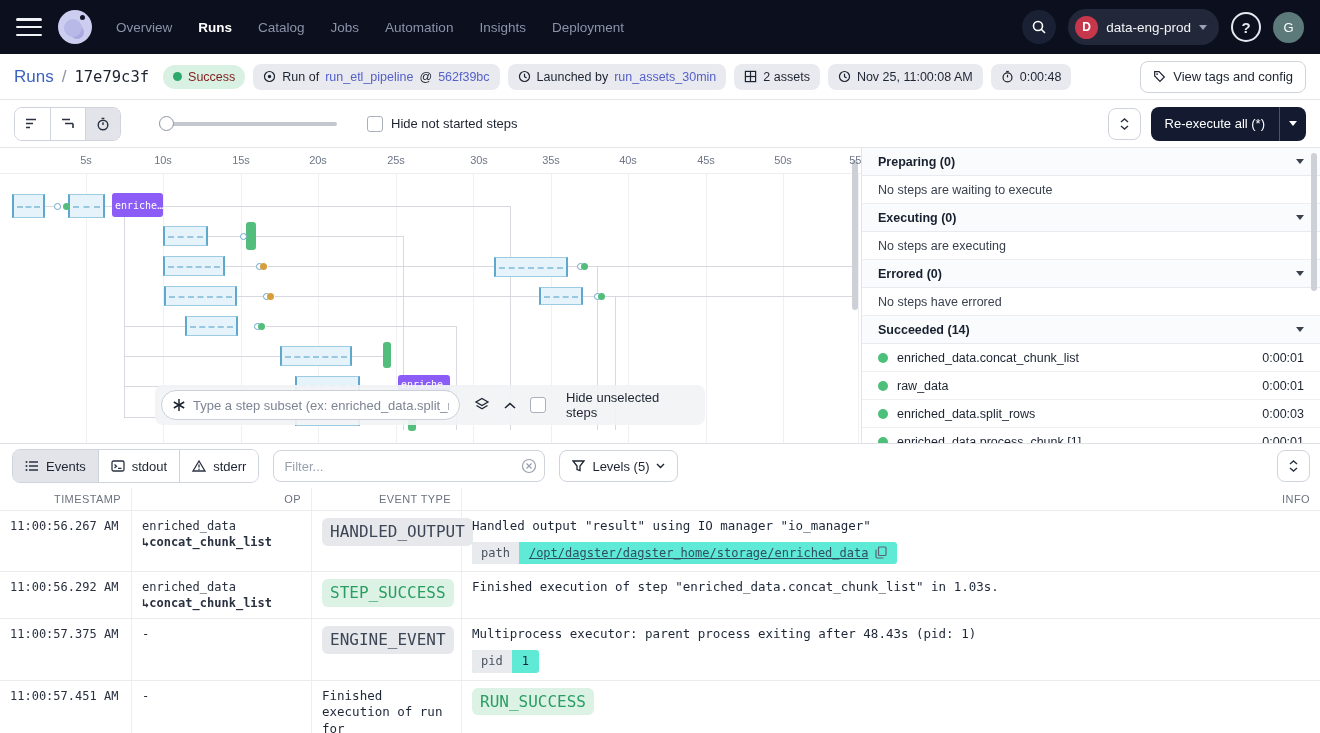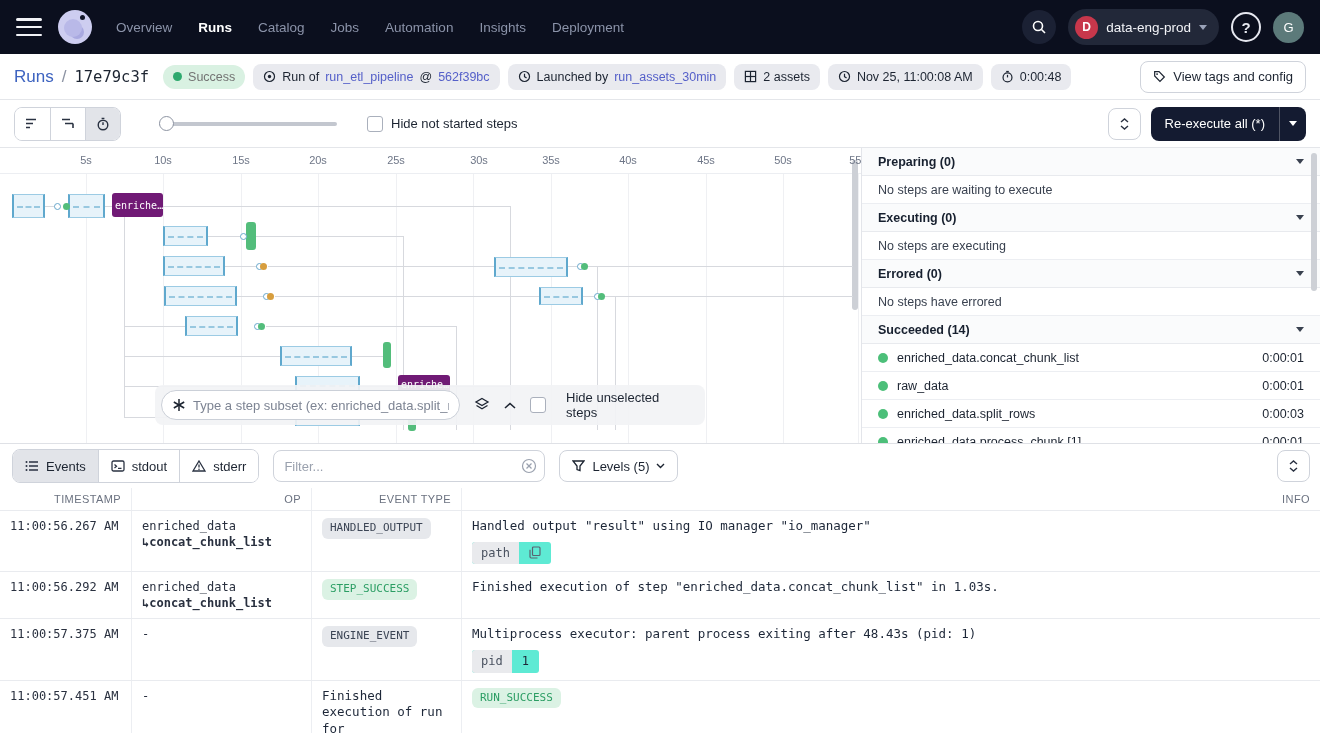--- a/index.html
+++ b/index.html
@@ -31,21 +31,21 @@
               display:flex; align-items:center; justify-content:center; font-size:15px; font-weight:bold; cursor:pointer;}
   .user-avatar { width:31px; height:31px; border-radius:50%; background:#5c7a7a; color:#fff; font-size:13px;
                  display:flex; align-items:center; justify-content:center; cursor:pointer;}
 
   
   .runheader { position:absolute; left:0; top:54px; width:1320px; height:46px; background:#fff;
                border-bottom:1px solid #e4e6ea; display:flex; align-items:center; padding:0 14px; gap:8px; }
   .crumb-root { color:#3d63c0; font-size:17px; cursor:pointer; }
   .crumb-sep { color:#8c93a3; font-size:17px; }
   .run-id { font-family:"DejaVu Sans Mono",monospace; font-size:15.5px; color:#1c2431; }
-  .badge-success { display:flex; align-items:center; gap:6px; background:#d9f1e2; color:#737373;
+  .badge-success { display:flex; align-items:center; gap:6px; background:#d9f1e2; color:#7f1d1d;
                    border-radius:12px; height:24px; padding:0 10px; font-size:12.5px; margin-left:6px;}
   .badge-success .dot { width:9px; height:9px; border-radius:50%; background:#2ea96e; }
   .tag-pill { display:flex; align-items:center; gap:6px; background:#e9eaef; border-radius:8px;
               height:26px; padding:0 10px; font-size:12.5px; color:#1c2431; white-space:nowrap;}
   .tag-pill .lnk { color:#5560c9; cursor:pointer; }
   .hdr-actions { margin-left:auto; display:flex; gap:8px; align-items:center; }
   .btn { display:flex; align-items:center; gap:7px; height:32px; border:1px solid #cfd3db; border-radius:8px;
          background:#fff; padding:0 12px; font-size:13px; color:#1c2431; cursor:pointer; white-space:nowrap;}
 
   
@@ -74,21 +74,21 @@
   .gantt { position:absolute; left:0; top:148px; width:862px; height:295px; background:#fff; overflow:hidden;
            border-right:1px solid #e3e5ea; }
   .g-tick { position:absolute; top:6px; width:28px; text-align:center; font-size:11px; color:#6e7687; }
   .axis-line { position:absolute; left:0; top:25px; width:862px; height:1px; background:#eceef2; }
   .g-grid { position:absolute; top:26px; bottom:0; width:1px; background:#eff0f3; }
   .g-line { position:absolute; background:#d7d9de; }
   .g-box { position:absolute; background:#e7f3fa; border:1px solid #9ccbe4; border-left:2px solid #5fa8cd;
            border-right:2px solid #5fa8cd; }
   .g-box::after { content:''; position:absolute; left:3px; right:3px; top:50%; border-top:2px dashed #58a6cb; opacity:.55; }
   .g-bar { position:absolute; background:#53bd7b; border-radius:3px; }
-  .g-label { position:absolute; background:#701a75; color:#fff; font-family:"DejaVu Sans Mono",monospace;
+  .g-label { position:absolute; background:#8b5cf6; color:#fff; font-family:"DejaVu Sans Mono",monospace;
              font-size:10px; border-radius:3px; padding:0 3px; display:flex; align-items:center; overflow:hidden; white-space:nowrap;}
   .g-dot { position:absolute; width:7px; height:7px; border-radius:50%; }
   .g-ring { position:absolute; width:7px; height:7px; border-radius:50%; border:1.5px solid #69a8cc; background:#fff; }
   .g-scroll { position:absolute; right:3px; top:12px; width:6px; height:150px; border-radius:3px; background:#cdd0d6; }
 
   .subset-bar { position:absolute; left:155px; top:237px; width:550px; height:40px; border-radius:8px;
                 background:rgba(242,243,245,.92); display:flex; align-items:center; padding:0 14px 0 6px; gap:14px; }
   .subset-input { position:relative; width:306px; height:30px; border:1px solid #cbd0d8; border-radius:16px; background:#fff;
                   display:flex; align-items:center; gap:7px; padding:0 10px; }
   .subset-input input { border:none; outline:none; flex:1; font-size:13px; color:#1c2431; background:transparent; }
@@ -122,21 +122,21 @@
   .log-sort { position:absolute; right:10px; top:6px; }
 
   .log-table { font-family:"DejaVu Sans Mono",monospace; }
   .lt-row { display:grid; grid-template-columns:132px 180px 150px 1fr; border-top:1px solid #e9ebef; }
   .lt-head { border-top:none; font-family:"Liberation Sans",sans-serif; }
   .lt-head > div { font-size:11px; color:#6b7280; letter-spacing:.4px; padding:5px 10px;text-align:right; }
   .lt-cell { padding:7px 10px; font-size:12px; color:#29303f; border-right:1px solid #eceef2; line-height:1.35; }
   .lt-row > .lt-cell:last-child, .lt-head > div:last-child { border-right:none; }
   .lt-head > div { border-right:1px solid #eceef2; }
   .op2 { font-weight:bold; }
-  .ev-pill { display:inline-block; font-size:11px; padding:3px 8px; border-radius:6px; background:#e6e8ec; color:#3c4555; }
+  .ev-pill { display:inline-block; font-size:16px; padding:3px 8px; border-radius:6px; background:#e6e8ec; color:#3c4555; }
   .ev-pill.success { background:#dbf2e4; color:#2a9d63; }
   .info-text { font-size:12.5px; color:#1d2738; }
   .kv-chip { display:inline-flex; align-items:stretch; background:#5eead4; border-radius:3px; margin-top:7px;
              font-size:12px; overflow:hidden;}
   .kv-key { background:#e9eaed; color:#4a5260; padding:3px 9px; }
   .kv-val { padding:3px 10px; color:#1d2738; display:flex; align-items:center; gap:7px;}
   .kv-link { color:#2f4f63; text-decoration:underline; cursor:pointer; }
 </style>
 </head>
 <body>
@@ -551,20 +551,21 @@
         <div class="lt-cell">
             <div>enriched_data</div>
             <div class="op2">↳concat_chunk_list</div>
           </div>
         <div class="lt-cell"><span class="ev-pill">HANDLED_OUTPUT</span></div>
         <div class="lt-cell">
           <div class="info-text">Handled output "result" using IO manager "io_manager"</div>
           <div class="kv-chip">
             <span class="kv-key">path</span>
             <span class="kv-val">
+                <span class="kv-link">/opt/dagster/dagster_home/storage/enriched_data</span>
               <span>
                   <svg width="12" height="13" viewBox="0 0 12 13">
                     <rect x="3.5" y="1" width="7.5" height="8.5" rx="1" fill="none" stroke="#5a6472" stroke-width="1.2"></rect>
                     <path d="M8.5 12H2.2A1.2 1.2 0 0 1 1 10.8V3.8" fill="none" stroke="#5a6472" stroke-width="1.2"></path>
                   </svg>
                 </span>
             </span>
           </div>
         </div>
       </div>

